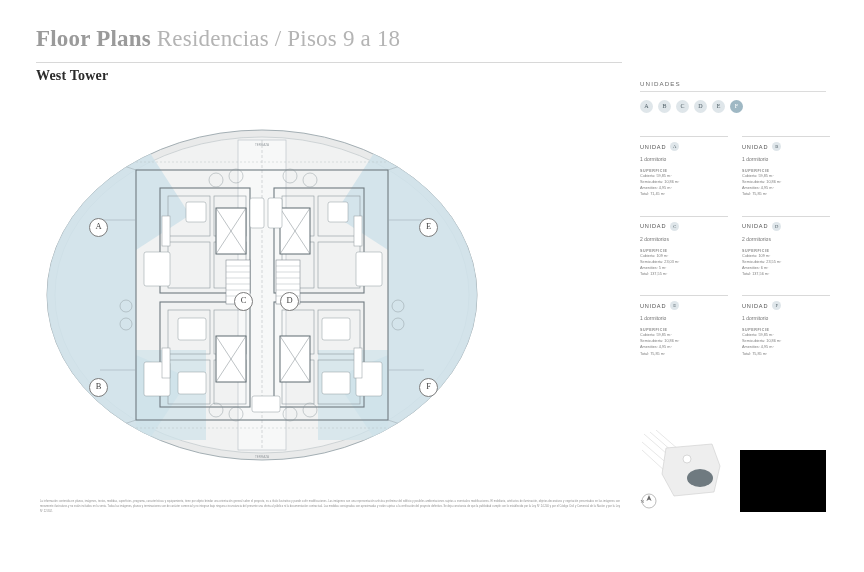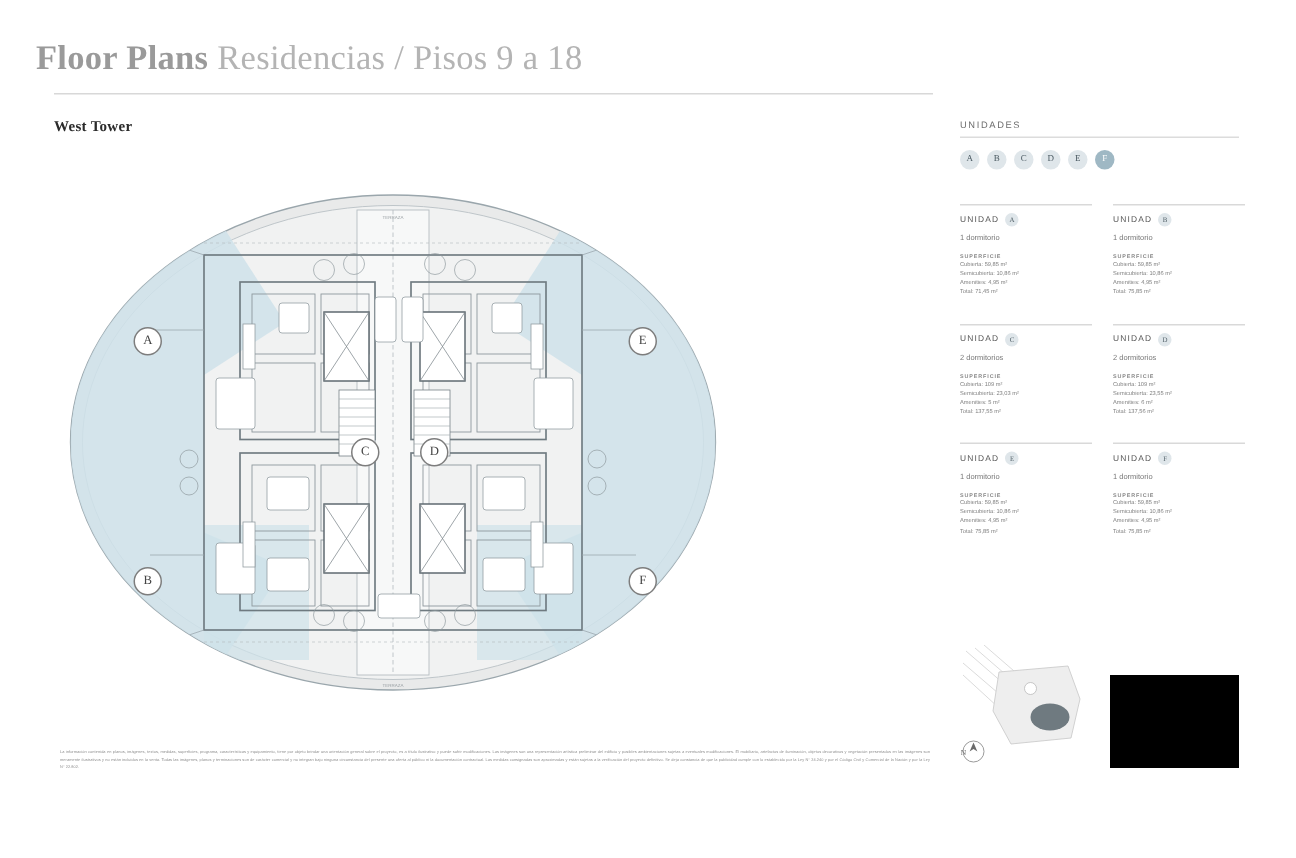--- a/index.html
+++ b/index.html
@@ -19,21 +19,21 @@
     position: absolute;
     left: 0; top: 0;
     width: 864px;
     height: 572px;
     background: #ffffff;
   }
 
   
   .header {
     position: absolute;
-    left: 24px;
+    left: 36px;
     top: 26px;
     width: 620px;
   }
   .title-line {
     font-family: "Liberation Serif", serif;
     font-size: 23px;
     letter-spacing: 0.2px;
     white-space: nowrap;
   }
   .title-main {
@@ -48,24 +48,24 @@
     position: absolute;
     left: 36px;
     top: 62px;
     width: 586px;
     height: 1px;
     background: #d8d8d8;
   }
   .tower-label {
     position: absolute;
     left: 36px;
-    top: 79px;
+    top: 68px;
     font-family: "Liberation Serif", serif;
     font-weight: bold;
-    font-size: 10px;
+    font-size: 14px;
     color: #2b2b2b;
     letter-spacing: 0.2px;
   }
 
   
   .plan-wrap {
     position: absolute;
     left: 40px;
     top: 110px;
     width: 580px;

